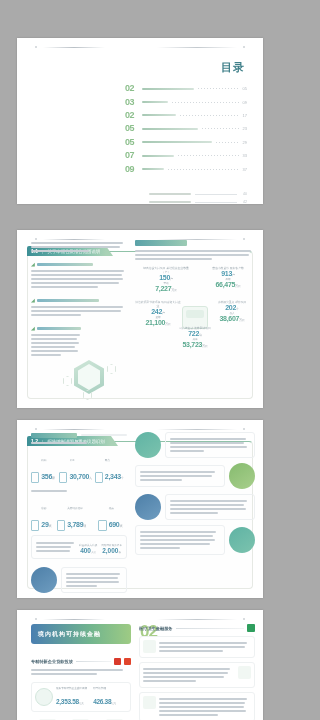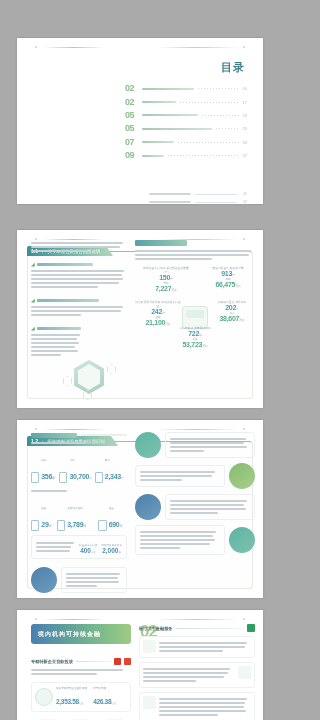--- a/index.html
+++ b/index.html
@@ -163,20 +163,26 @@
     </div>
     <div class="toc-title">目录</div>
     <div class="toc-list">
       <div class="toc-row">
         <span class="toc-num">02</span>
         <span class="toc-txt" style="width:52px;flex:none;background:linear-gradient(90deg,#a6c8b3,#d4e3da)"></span>
         <span class="toc-dots" style="flex:1"></span>
         <span class="toc-pg">05</span>
       </div>
       <div class="toc-row">
+        <span class="toc-num">03</span>
+        <span class="toc-txt" style="width:26px;flex:none;background:linear-gradient(90deg,#a6c8b3,#d4e3da)"></span>
+        <span class="toc-dots" style="flex:1"></span>
+        <span class="toc-pg">09</span>
+      </div>
+      <div class="toc-row">
         <span class="toc-num">02</span>
         <span class="toc-txt" style="width:34px;flex:none;background:linear-gradient(90deg,#a6c8b3,#d4e3da)"></span>
         <span class="toc-dots" style="flex:1"></span>
         <span class="toc-pg">17</span>
       </div>
       <div class="toc-row">
         <span class="toc-num">05</span>
         <span class="toc-txt" style="width:56px;flex:none;background:linear-gradient(90deg,#a6c8b3,#d4e3da)"></span>
         <span class="toc-dots" style="flex:1"></span>
         <span class="toc-pg">23</span>

